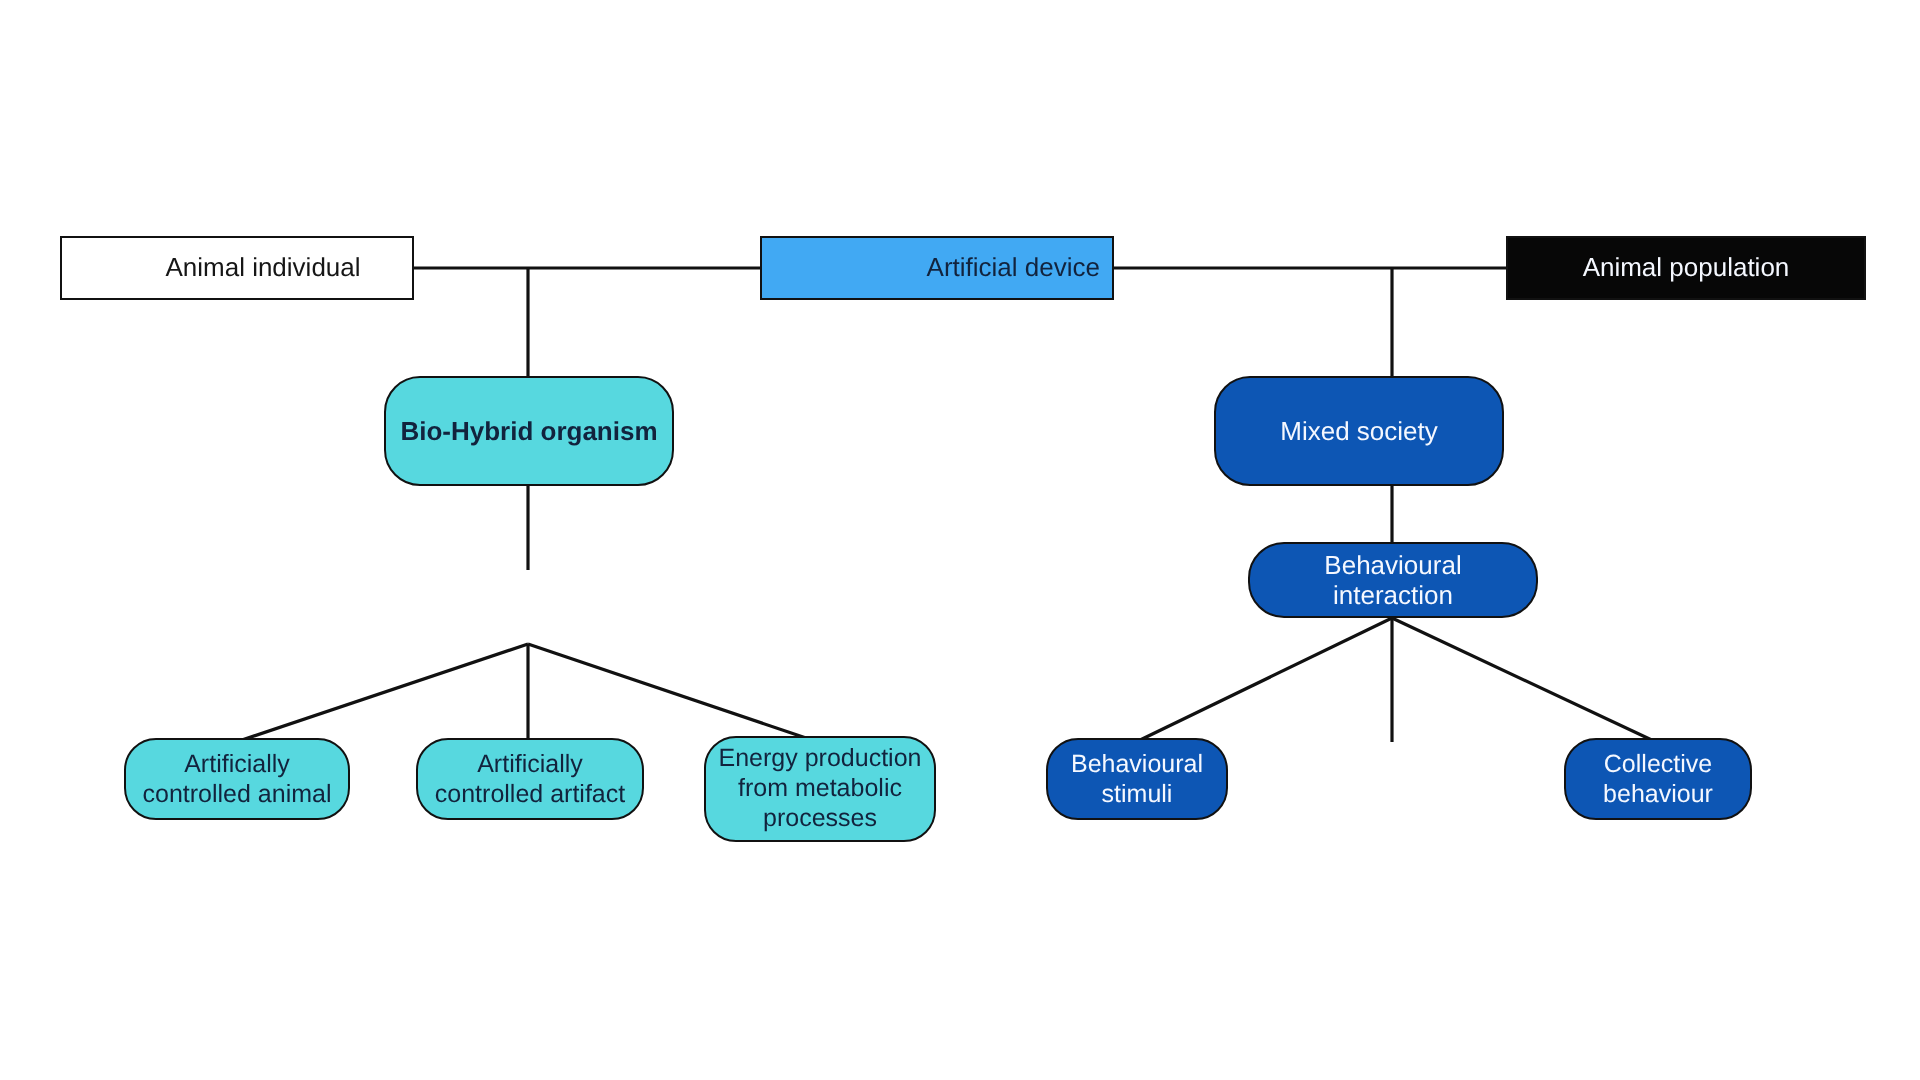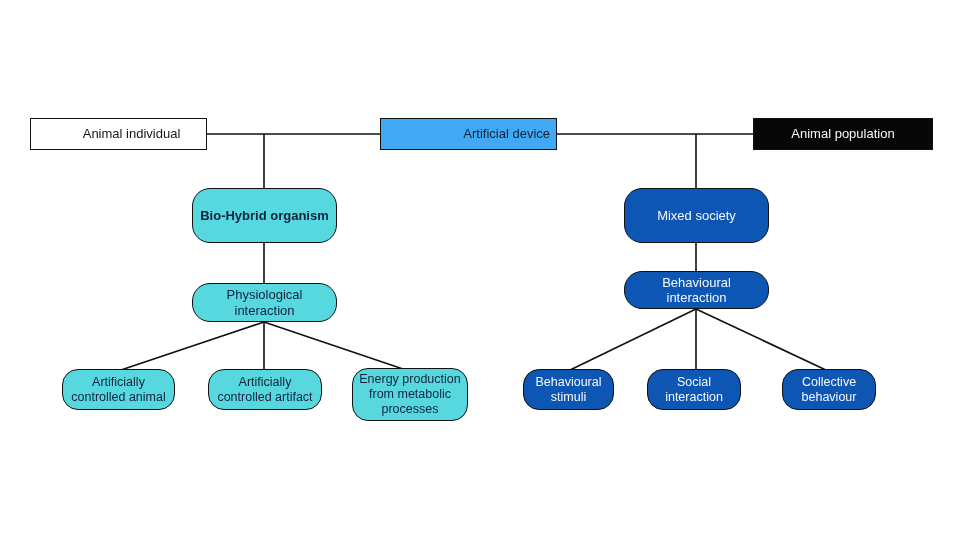--- a/index.html
+++ b/index.html
@@ -45,21 +45,21 @@
   .fill-black { background: var(--box-black, #070707); color: var(--text-light, #F5F8FF); }
   .fill-teal { background: var(--teal, #57D8DF); color: var(--text-dark, #12233D); }
   .fill-blue { background: var(--blue, #0D56B4); color: var(--text-light, #F5F8FF); }
 
   
   #n-animal-individual { left: 30px;  top: 118px; width: 177px; height: 32px; }
   #n-artificial-device { left: 380px; top: 118px; width: 177px; height: 32px; justify-content: flex-end; }
   #n-animal-population { left: 753px; top: 118px; width: 180px; height: 32px; }
   
   #n-bio-hybrid    { left: 192px; top: 188px; width: 145px; height: 55px; font-weight: bold; }
-  #n-mixed-society { left: 624px; top: 188px; width: 145px; height: 55px; }
+  #n-mixed-society { left: 607px; top: 188px; width: 145px; height: 55px; }
   
   #n-physiological { left: 192px; top: 283px; width: 145px; height: 39px; }
   #n-behavioural   { left: 624px; top: 271px; width: 145px; height: 38px; }
   
   #n-leaf-l0 { left: 62px;  top: 369px; width: 113px; height: 41px; text-align: center; }
   #n-leaf-l1 { left: 208px; top: 369px; width: 114px; height: 41px; }
   #n-leaf-l2 { left: 352px; top: 368px; width: 116px; height: 53px; }
   
   #n-leaf-r0 { left: 523px; top: 369px; width: 91px; height: 41px; }
   #n-leaf-r1 { left: 647px; top: 369px; width: 94px; height: 41px; }
@@ -99,40 +99,34 @@
     <span>Animal population</span>
   </div>
 
   <div class="node round-lg fill-teal" id="n-bio-hybrid">
     <span>Bio-Hybrid organism</span>
   </div>
   <div class="node round-lg fill-blue" id="n-mixed-society">
     <span>Mixed society</span>
   </div>
 
-  <div class="node round-lg fill-teal" id="n-physiological">
-    <span>Physiological interaction</span>
-  </div>
   <div class="node round-lg fill-blue" id="n-behavioural">
     <span>Behavioural interaction</span>
   </div>
 
   <div class="node round-md fill-teal" id="n-leaf-l0">
     <span>Artificially controlled animal</span>
   </div>
   <div class="node round-md fill-teal" id="n-leaf-l1">
     <span>Artificially controlled artifact</span>
   </div>
   <div class="node round-md fill-teal" id="n-leaf-l2">
     <span>Energy production from metabolic processes</span>
   </div>
 
   <div class="node round-md fill-blue" id="n-leaf-r0">
     <span>Behavioural stimuli</span>
   </div>
-  <div class="node round-md fill-blue" id="n-leaf-r1">
-    <span>Social interaction</span>
-  </div>
   <div class="node round-md fill-blue" id="n-leaf-r2">
     <span>Collective behaviour</span>
   </div>
 
 </div>
 
 </body></html>

